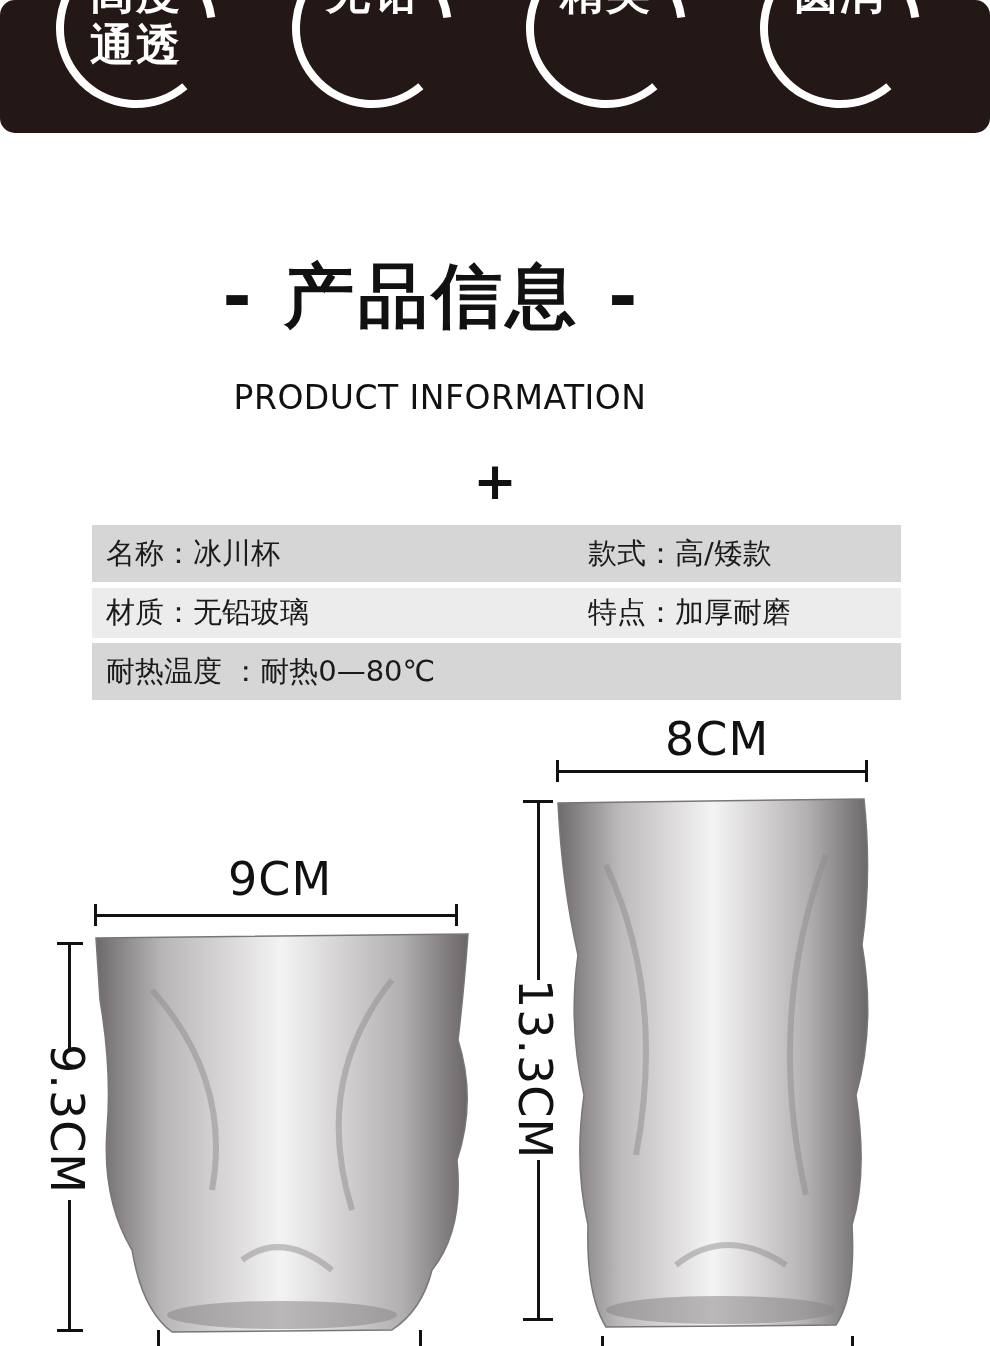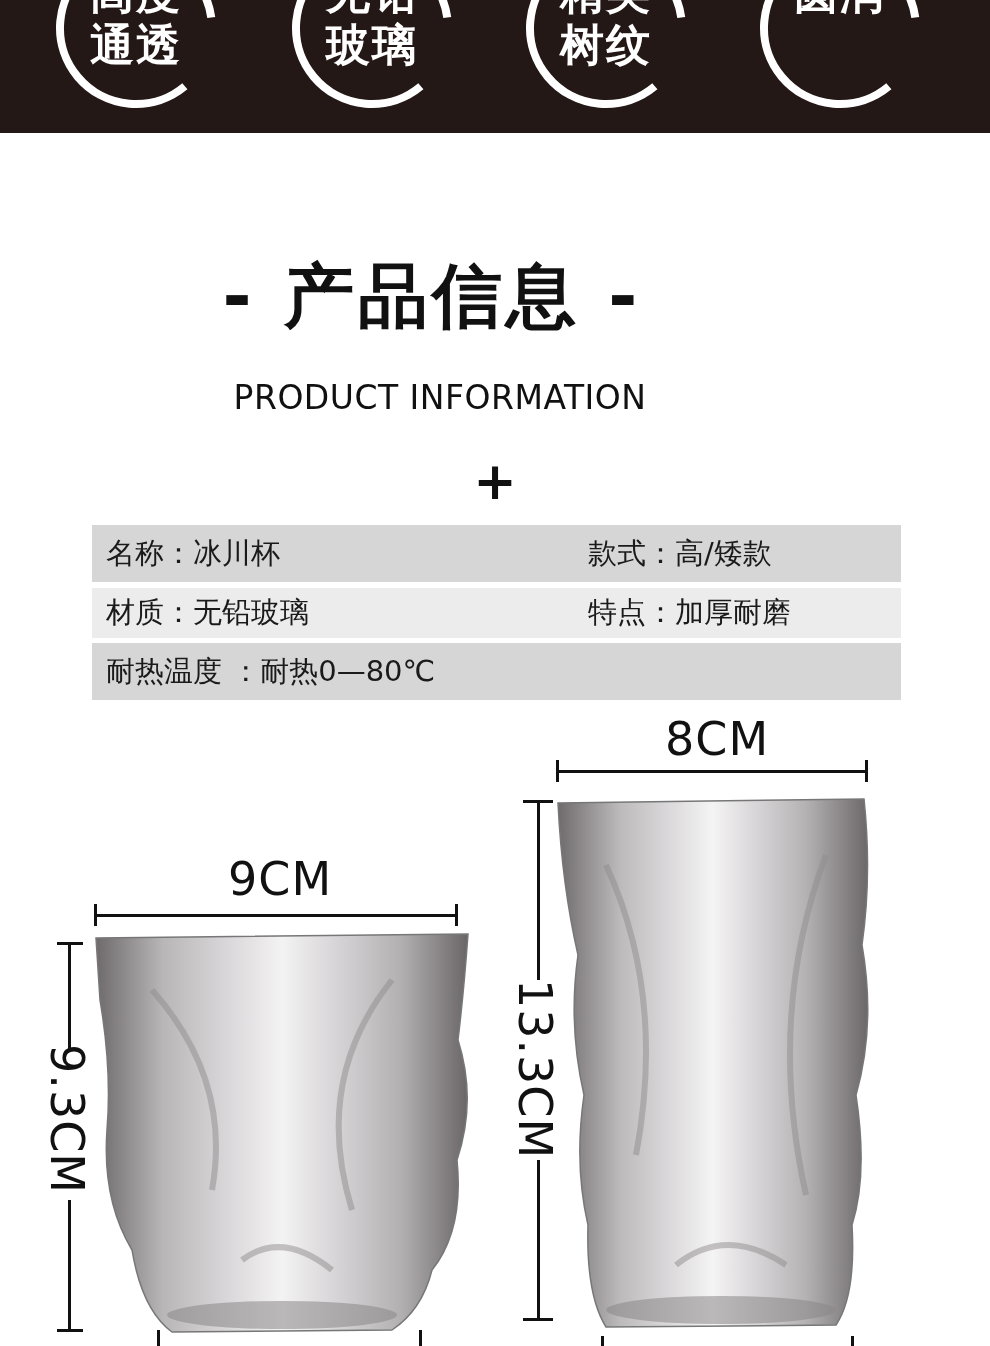--- a/index.html
+++ b/index.html
@@ -1,18 +1,18 @@
 <!DOCTYPE html>
 <html><head>
 <meta charset="utf-8">
 <style>
   html, body { margin:0; padding:0; }
   body { width:990px; height:1346px; background:#ffffff; position:relative; overflow:hidden;
          font-family:"DejaVu Sans","Liberation Sans",sans-serif; color:#111; }
-  .banner { position:absolute; left:0; top:0; width:990px; height:133px; background:#231816; overflow:hidden; }
+  .banner { position:absolute; left:0; top:0; width:990px; height:133px; background:#231816; overflow:hidden;border-radius:15px; }
   .badge { position:absolute; width:168px; height:168px; top:-56px; }
   .badge svg { position:absolute; left:0; top:0; }
   .badge .txt { position:absolute; left:0; width:168px; text-align:center; color:#fff; font-weight:bold;
                 font-size:44px; line-height:50px; letter-spacing:2px; }
   .badge .l1 { top:24px; }
   .badge .l2 { top:76px; }
   .title-cn { position:absolute; top:250px; left:0; width:864px; text-align:center; font-size:70px;
               font-weight:bold; letter-spacing:4px; color:#111; }
   .title-en { position:absolute; top:378px; left:0; width:880px; text-align:center; font-size:33px;
               font-family:"DejaVu Sans",sans-serif; letter-spacing:0.5px; color:#111; }
@@ -38,28 +38,26 @@
         <circle cx="84" cy="84" r="76" fill="none" stroke="#fff" stroke-width="8" stroke-dasharray="400 78" transform="rotate(50 84 84)"></circle>
       </svg>
     <div class="txt l1">高度</div>
     <div class="txt l2">通透</div>
   </div>
   <div class="badge" style="left:288px;">
     <svg width="168" height="168">
         <circle cx="84" cy="84" r="76" fill="none" stroke="#fff" stroke-width="8" stroke-dasharray="400 78" transform="rotate(50 84 84)"></circle>
       </svg>
     <div class="txt l1">无铅</div>
-    <div class="txt l2">玻璃</div>
   </div>
   <div class="badge" style="left:522px;">
     <svg width="168" height="168">
         <circle cx="84" cy="84" r="76" fill="none" stroke="#fff" stroke-width="8" stroke-dasharray="400 78" transform="rotate(50 84 84)"></circle>
       </svg>
     <div class="txt l1">精美</div>
-    <div class="txt l2">树纹</div>
   </div>
   <div class="badge" style="left:756px;">
     <svg width="168" height="168">
         <circle cx="84" cy="84" r="76" fill="none" stroke="#fff" stroke-width="8" stroke-dasharray="400 78" transform="rotate(50 84 84)"></circle>
       </svg>
     <div class="txt l1">圆润</div>
   </div>
 </div>
 
 <div class="title-cn">- 产品信息 -</div>

